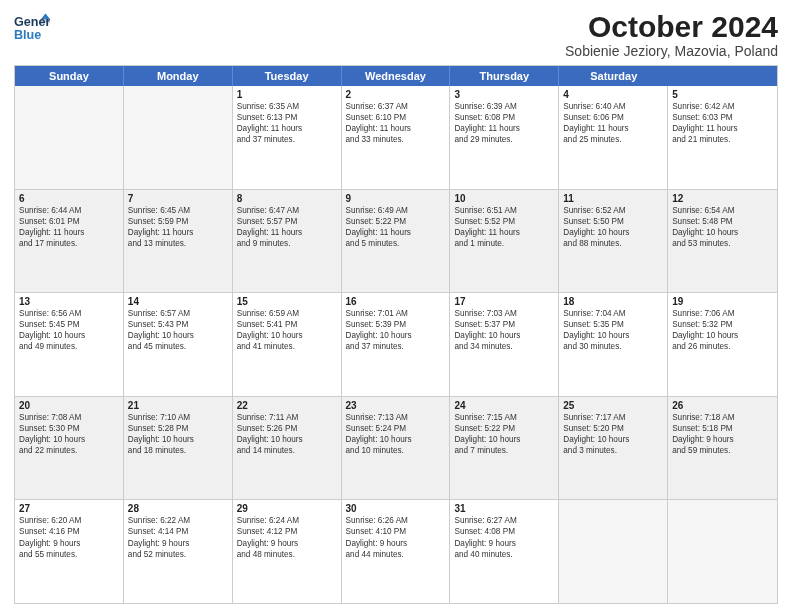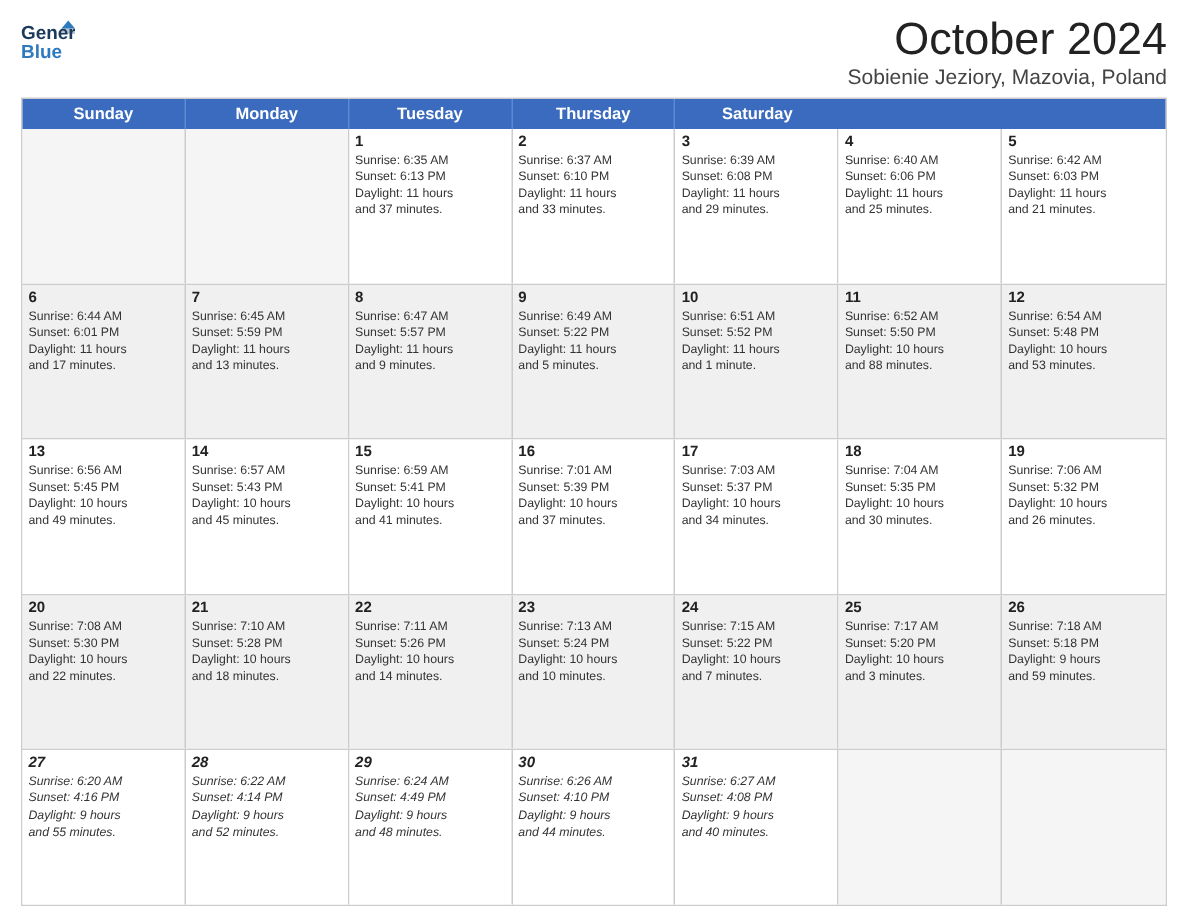--- a/index.html
+++ b/index.html
@@ -21,21 +21,21 @@
       display: flex;
       justify-content: space-between;
       align-items: flex-start;
       margin-bottom: 6px;
     }
     .title-block {
       text-align: right;
     }
     .main-title {
       font-size: 30px;
-      font-weight: normal;
+      font-weight: bold;
       color: #222;
       line-height: 1.1;
     }
     .subtitle {
       font-size: 14px;
       color: #444;
       margin-left: 48px;
     }
     .calendar {
       flex: 1;
@@ -61,21 +61,21 @@
       display: flex;
       flex-direction: column;
       flex: 1;
     }
     .cal-row {
       display: grid;
       grid-template-columns: repeat(7, 1fr);
       flex: 1;
       border-bottom: 1px solid #ccc;
     }
-    .cal-row:last-child { border-bottom: none; font-style: italic; }
+    .cal-row:last-child { border-bottom: none; }
     .cal-cell {
       border-right: 1px solid #ccc;
       padding: 3px 4px;
       font-size: 8.2px;
       color: #333;
       min-height: 0;
       overflow: hidden;
       background: #fff;
     }
     .cal-cell:last-child { border-right: none; }
@@ -117,20 +117,21 @@
       <div class="main-title">October 2024</div>
       <div class="subtitle">Sobienie Jeziory, Mazovia, Poland</div>
     </div>
   </div>
 
   <div class="calendar">
     <div class="cal-header">
     <div class="cal-header-cell">Sunday</div>
         <div class="cal-header-cell">Monday</div>
         <div class="cal-header-cell">Tuesday</div>
+        <div class="cal-header-cell">Wednesday</div>
         <div class="cal-header-cell">Thursday</div>
         <div class="cal-header-cell">Saturday</div>
       </div>
     <div class="cal-body">
     <div class="cal-row">
           <div class="cal-cell empty"></div>
           <div class="cal-cell empty"></div>
           <div class="cal-cell">
             <span class="day-num">1</span>
             <span class="cell-line">Sunrise: 6:35 AM</span>
@@ -331,21 +332,21 @@
           <div class="cal-cell">
             <span class="day-num">28</span>
             <span class="cell-line">Sunrise: 6:22 AM</span>
             <span class="cell-line">Sunset: 4:14 PM</span>
             <span class="cell-line">Daylight: 9 hours</span>
             <span class="cell-line">and 52 minutes.</span>
           </div>
           <div class="cal-cell">
             <span class="day-num">29</span>
             <span class="cell-line">Sunrise: 6:24 AM</span>
-            <span class="cell-line">Sunset: 4:49 PM</span>
+            <span class="cell-line">Sunset: 4:12 PM</span>
             <span class="cell-line">Daylight: 9 hours</span>
             <span class="cell-line">and 48 minutes.</span>
           </div>
           <div class="cal-cell">
             <span class="day-num">30</span>
             <span class="cell-line">Sunrise: 6:26 AM</span>
             <span class="cell-line">Sunset: 4:10 PM</span>
             <span class="cell-line">Daylight: 9 hours</span>
             <span class="cell-line">and 44 minutes.</span>
           </div>

